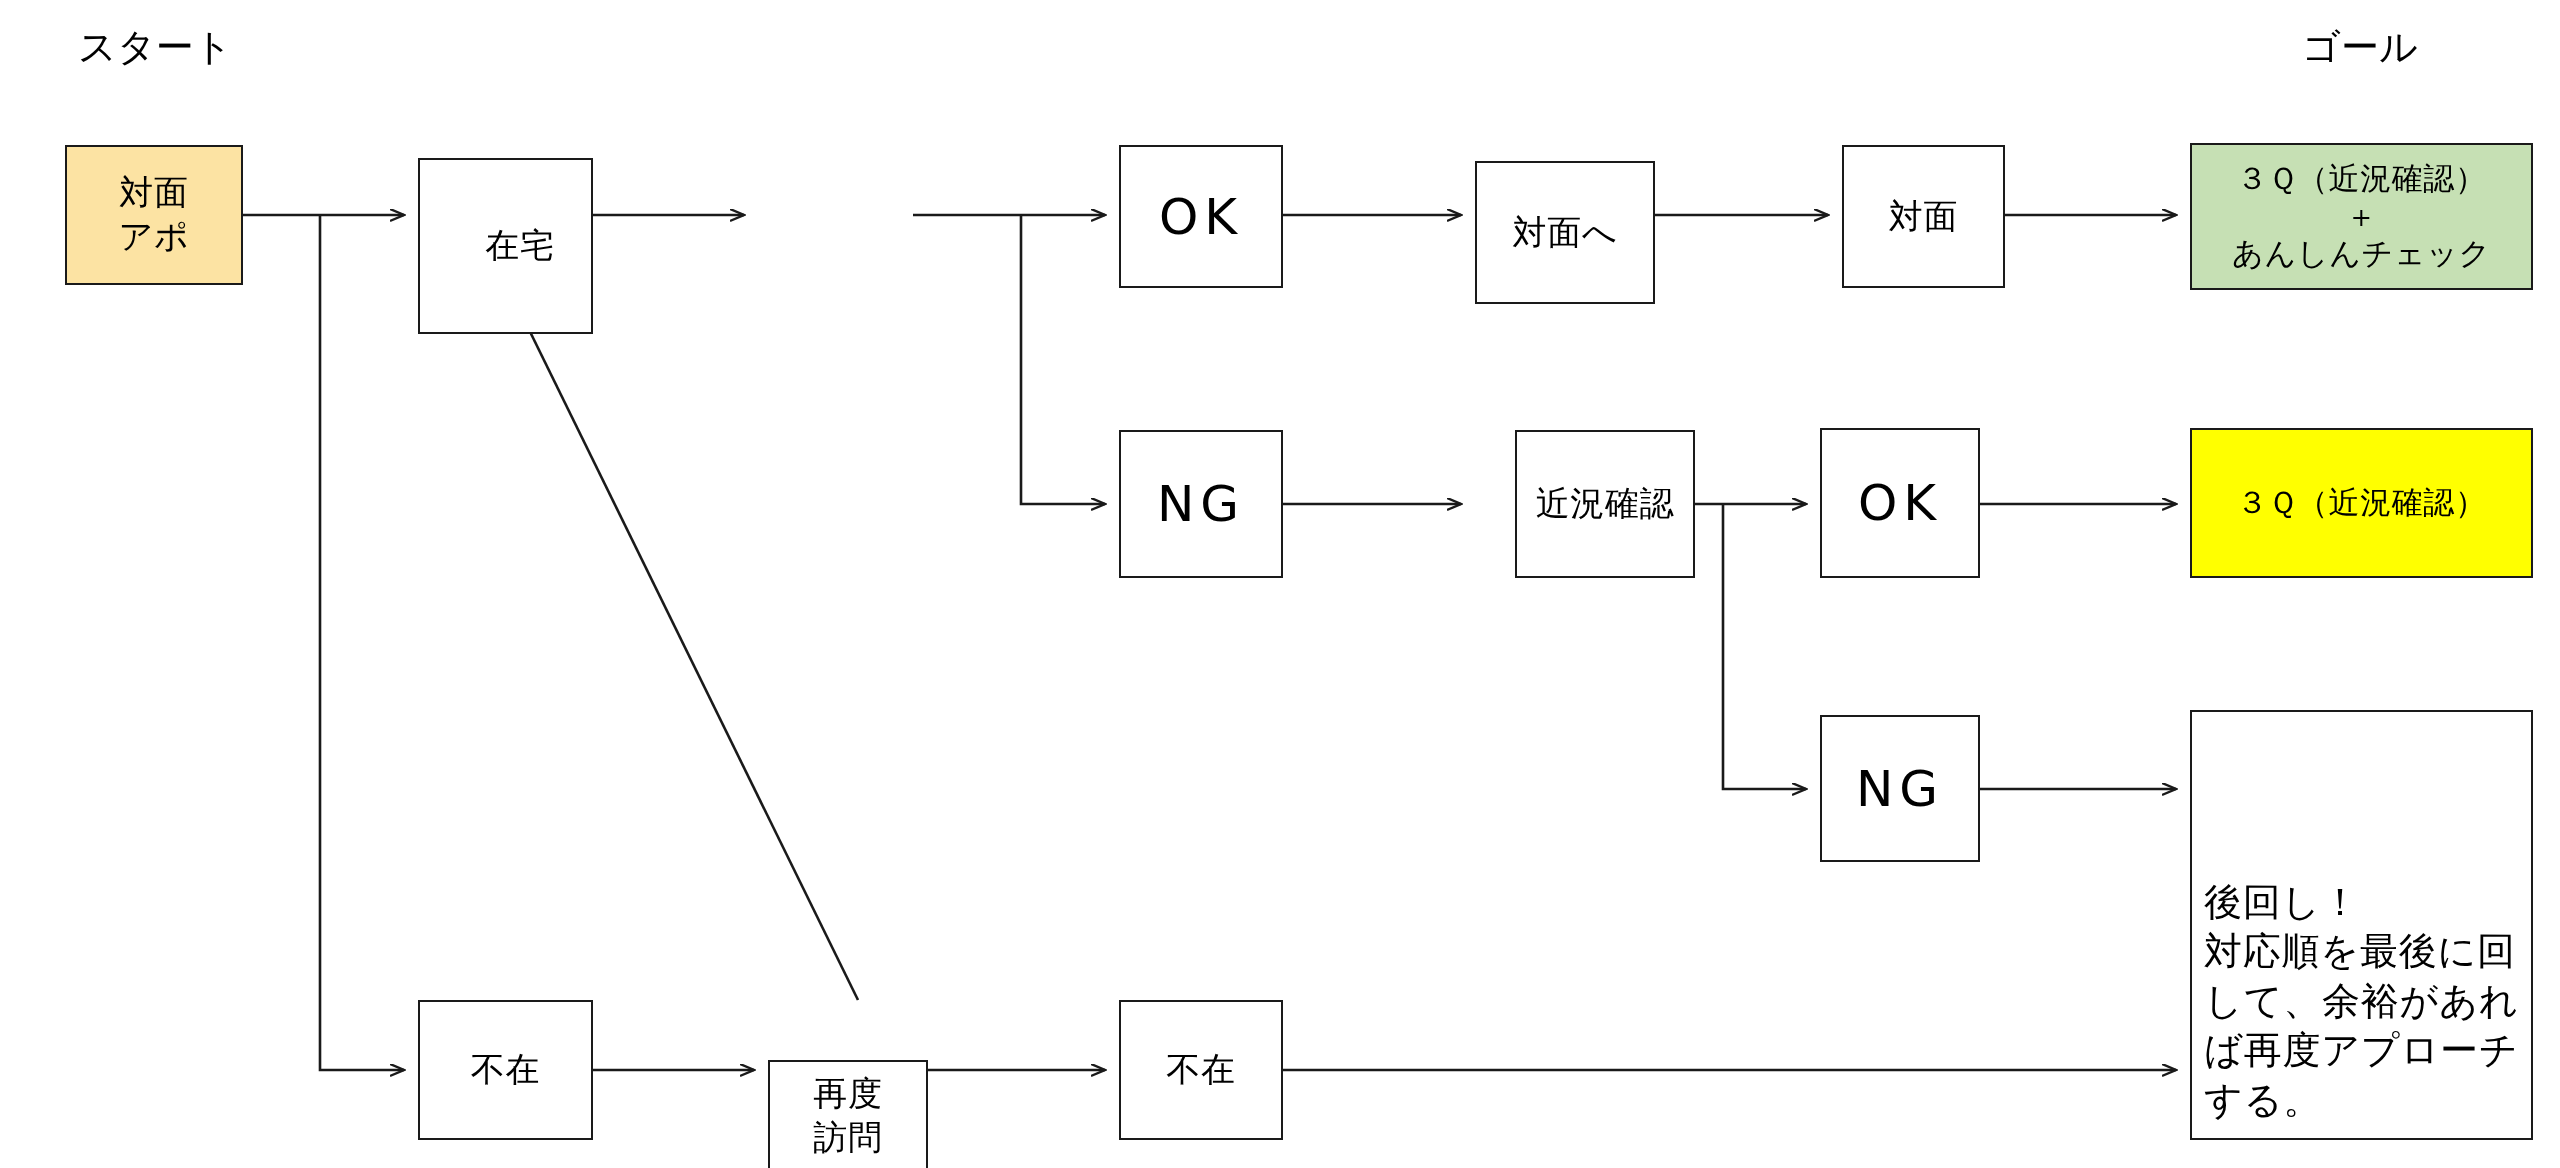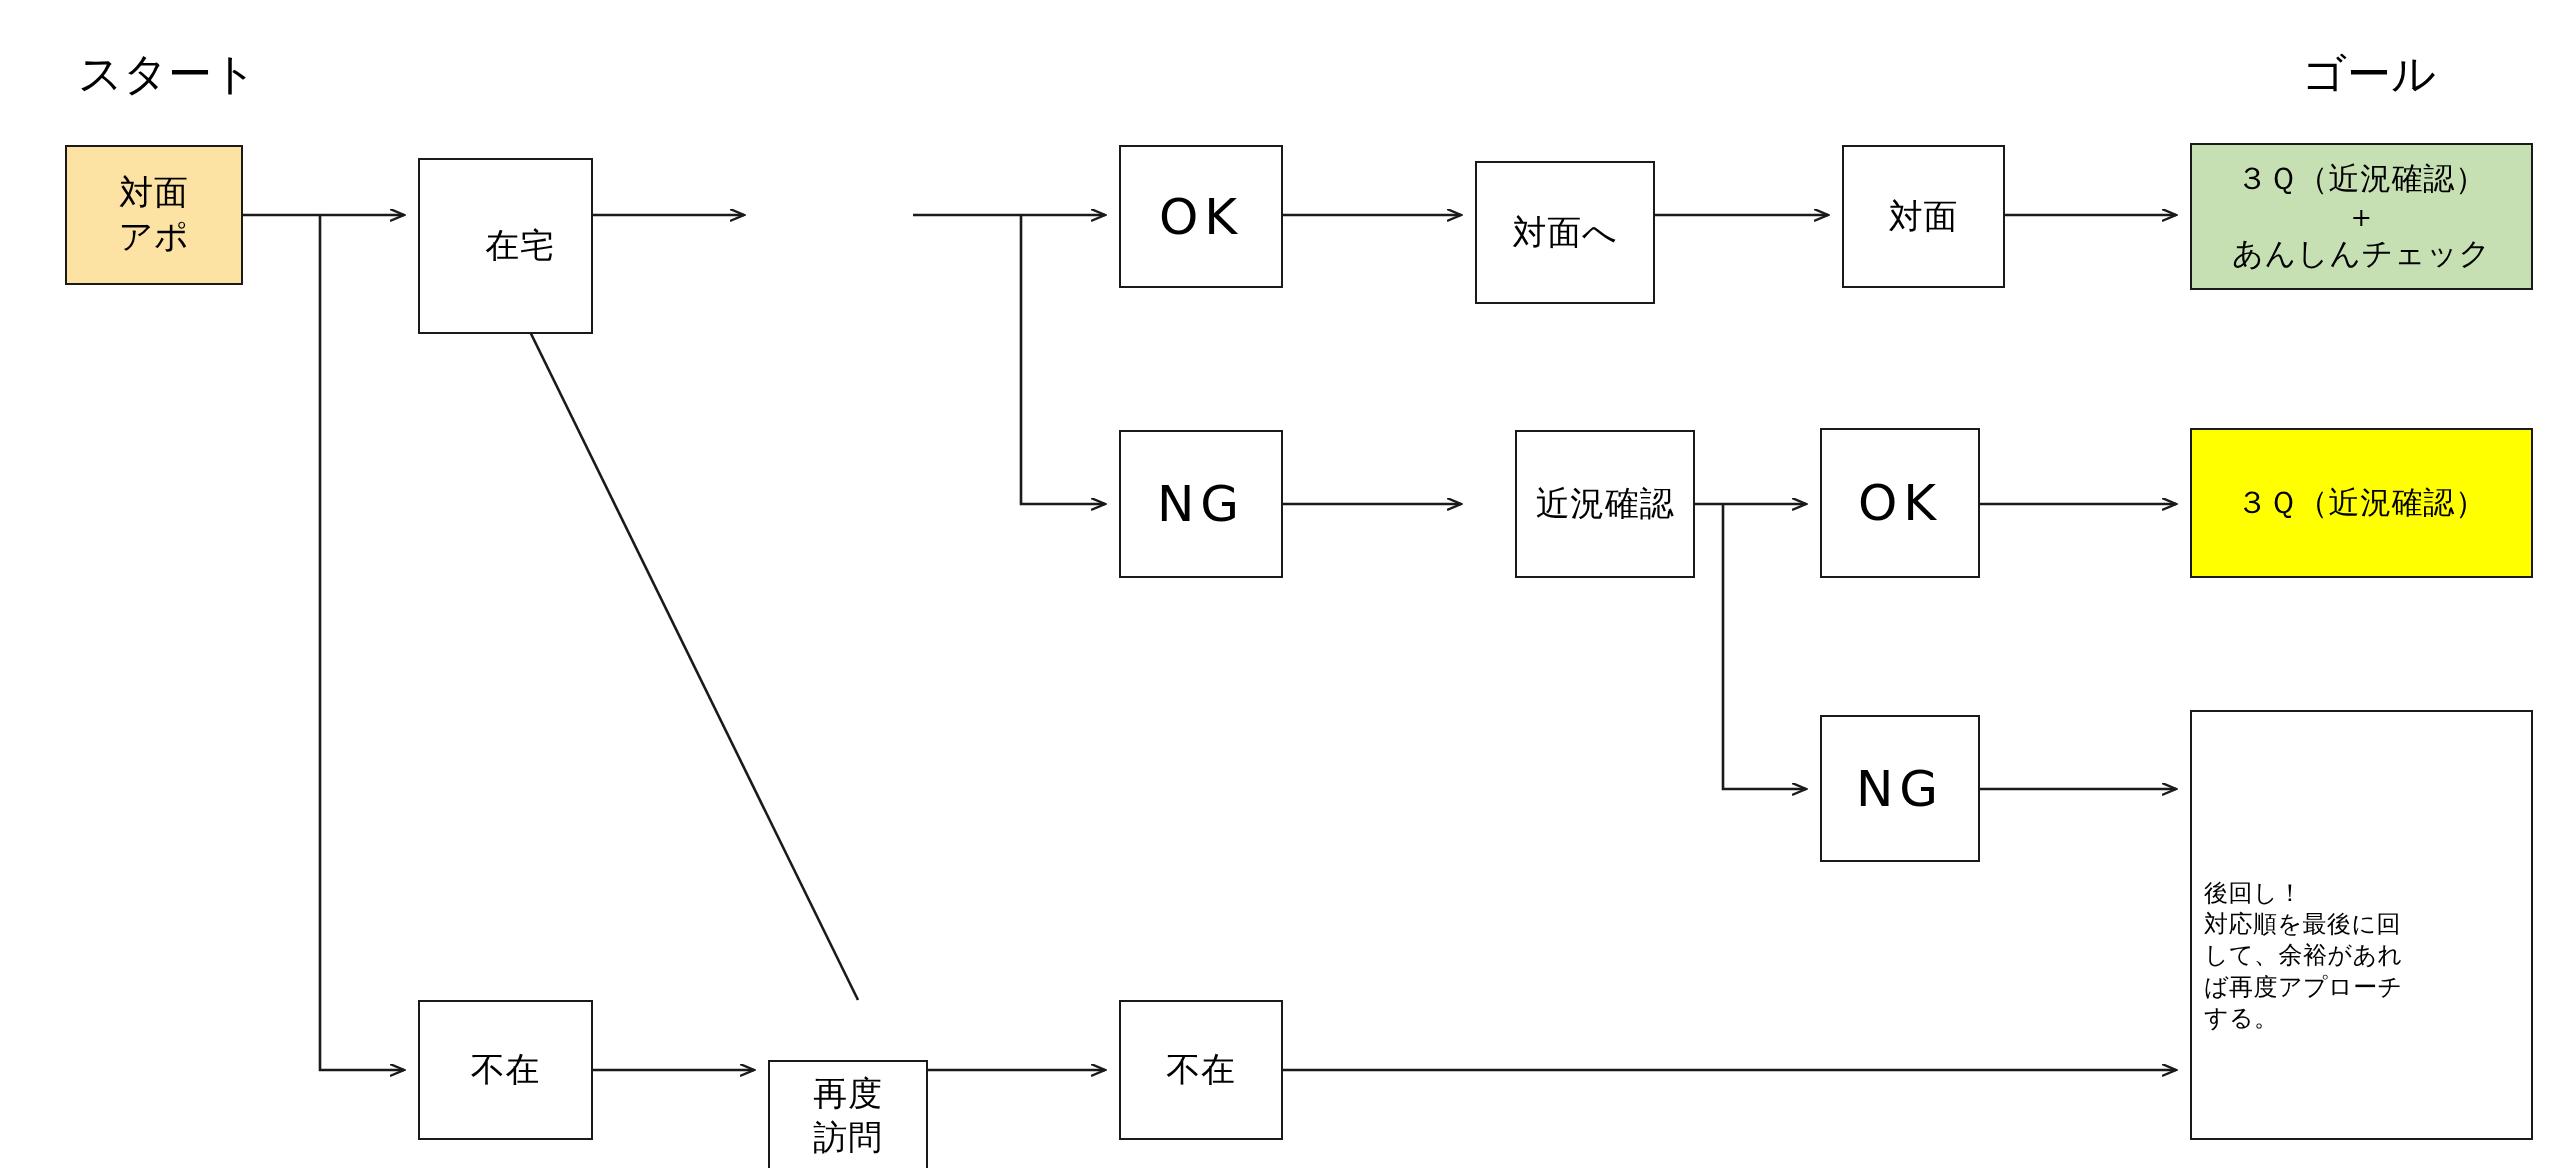--- a/index.html
+++ b/index.html
@@ -30,36 +30,35 @@
     letter-spacing:0.02em;
   }
   .node.latin{ letter-spacing:0.12em; font-size:50px; }
   .node.start-node{ background:#FCE3A3; }
   .node.goal-green{ background:#C6E0B4; font-size:31px; line-height:1.22;}
   .node.goal-yellow{ background:#FFFF00; font-size:31px; }
   .node.note{
     align-items:flex-start;
     justify-content:flex-start;
     text-align:left;
-    font-size:24px;
+    font-size:38px;
     line-height:1.30;
     padding:0;
   }
   .note-inner{
     position:absolute;
     left:12px;
     top:166px;
     width:320px;
   }
   .caption{
     position:absolute;
-    font-size:44px;
+    font-size:38px;
     line-height:1;
     white-space:nowrap;
-    margin-top:24px;
   }
   svg.wires{
     position:absolute;
     left:0; top:0;
     width:2560px;
     height:1168px;
     pointer-events:none;
   }
 </style>
 </head>

